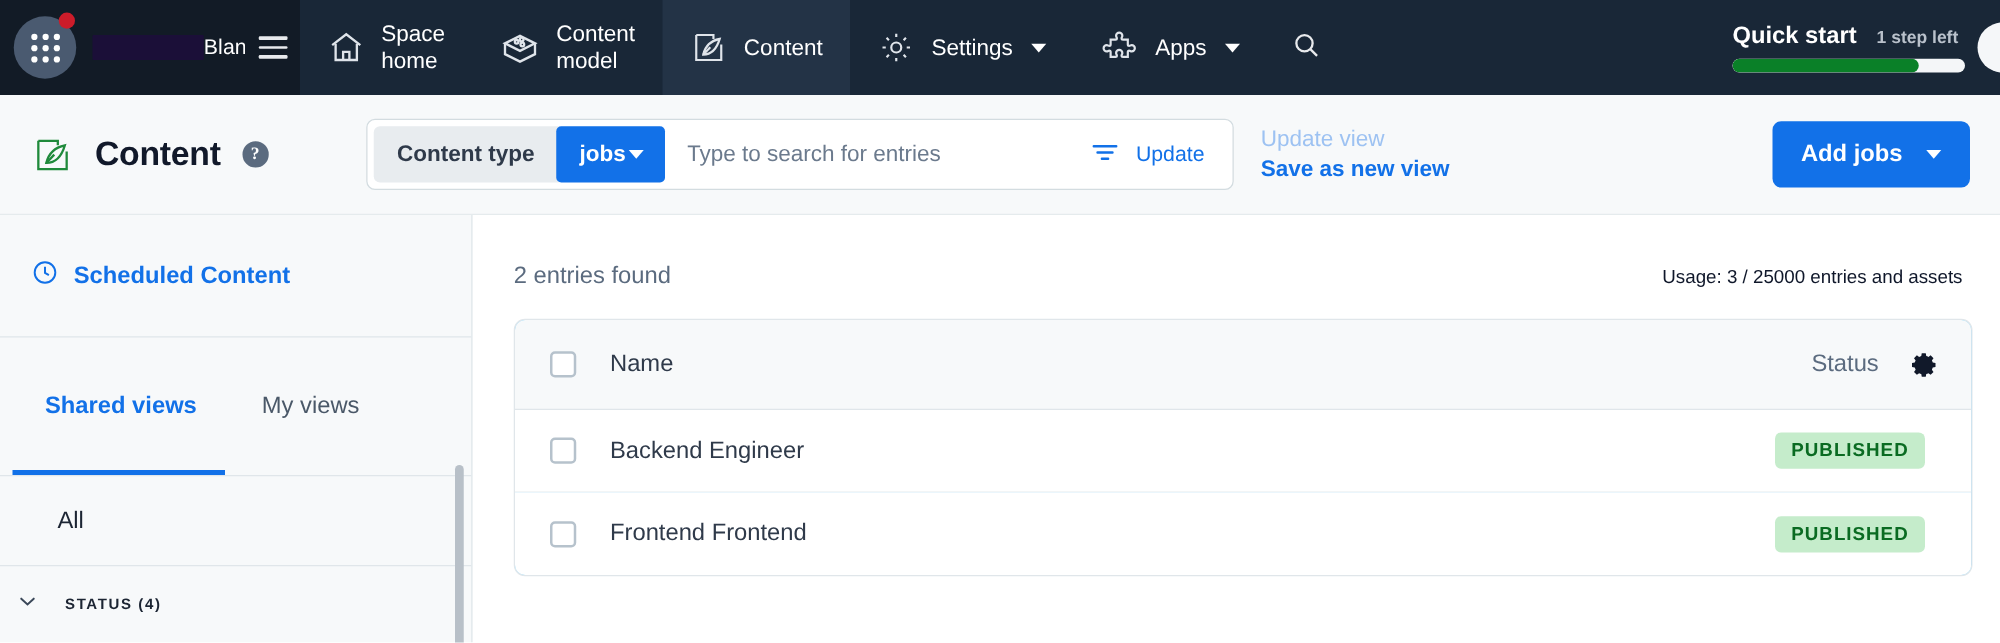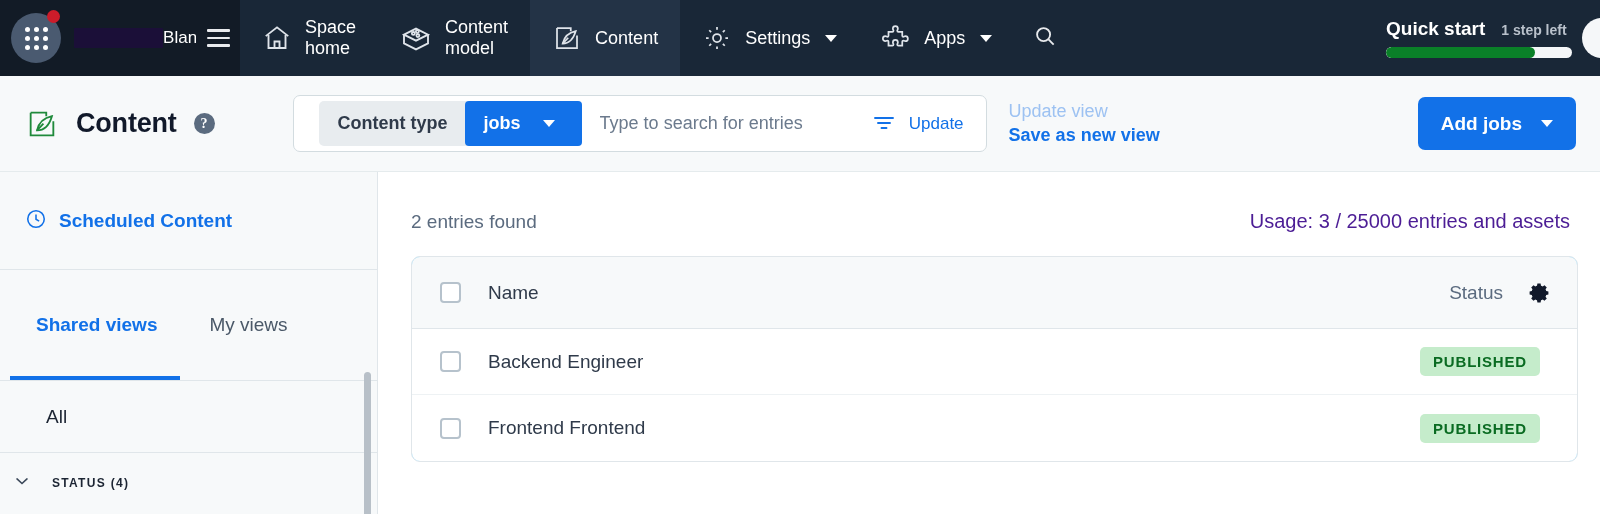--- a/index.html
+++ b/index.html
@@ -115,25 +115,24 @@
     border: 1px solid #d3dce0;
     border-radius: 7px;
     display: flex; align-items: center;
     padding: 5px;
   }
   .ct-pill {
     height: 45px; background: #e8ecef; color: #2f3a4a;
     display:flex; align-items:center; padding: 0 19px;
     font-size: 18px; font-weight: bold;
     border-radius: 5px 0 0 5px;
-    margin-left: 20px;
   }
   .ct-value {
     height: 45px; background: #1271e8; color: #ffffff;
-    display:flex; align-items:center; gap: 20px; padding: 0 27px 0 19px;
+    display:flex; align-items:center; padding: 0 17px 0 19px;
     font-size: 18px; font-weight: bold; border-radius: 4px;
     margin-left: -2px;
   }
   .search-input {
     flex: 1; border: none; outline: none; background: transparent;
     font-size: 18px; color: #0f172a; padding-left: 18px;
     font-family: "Liberation Sans", sans-serif;
   }
   .search-input::placeholder { color: #6b7a8d; }
   .filter-btn { display:flex; align-items:center; gap: 13px; padding-right: 17px; }
@@ -197,21 +196,21 @@
   
   .main {
     position: absolute; top: 172px; left: 379px;
     width: 1221px; height: 342px; background: #ffffff;
   }
   .main-meta {
     display: flex; align-items: center; justify-content: space-between;
     padding: 38px 30px 0 32px;
   }
   .entries-found { font-size: 19px; color: #5b6b7f; }
-  .usage-text { font-size: 20px; color: #4c1d95; }
+  .usage-text { font-size: 15px; color: #0f172a; }
 
   .table {
     margin: 23px 22px 16px 32px;
     border: 1px solid #e0e6ea; border-radius: 9px;
     overflow: hidden; background: #7dd3fc;
   }
   .thead {
     height: 72px; background: #f7f9fa;
     display: flex; align-items: center;
     border-bottom: 1px solid #e0e6ea;

